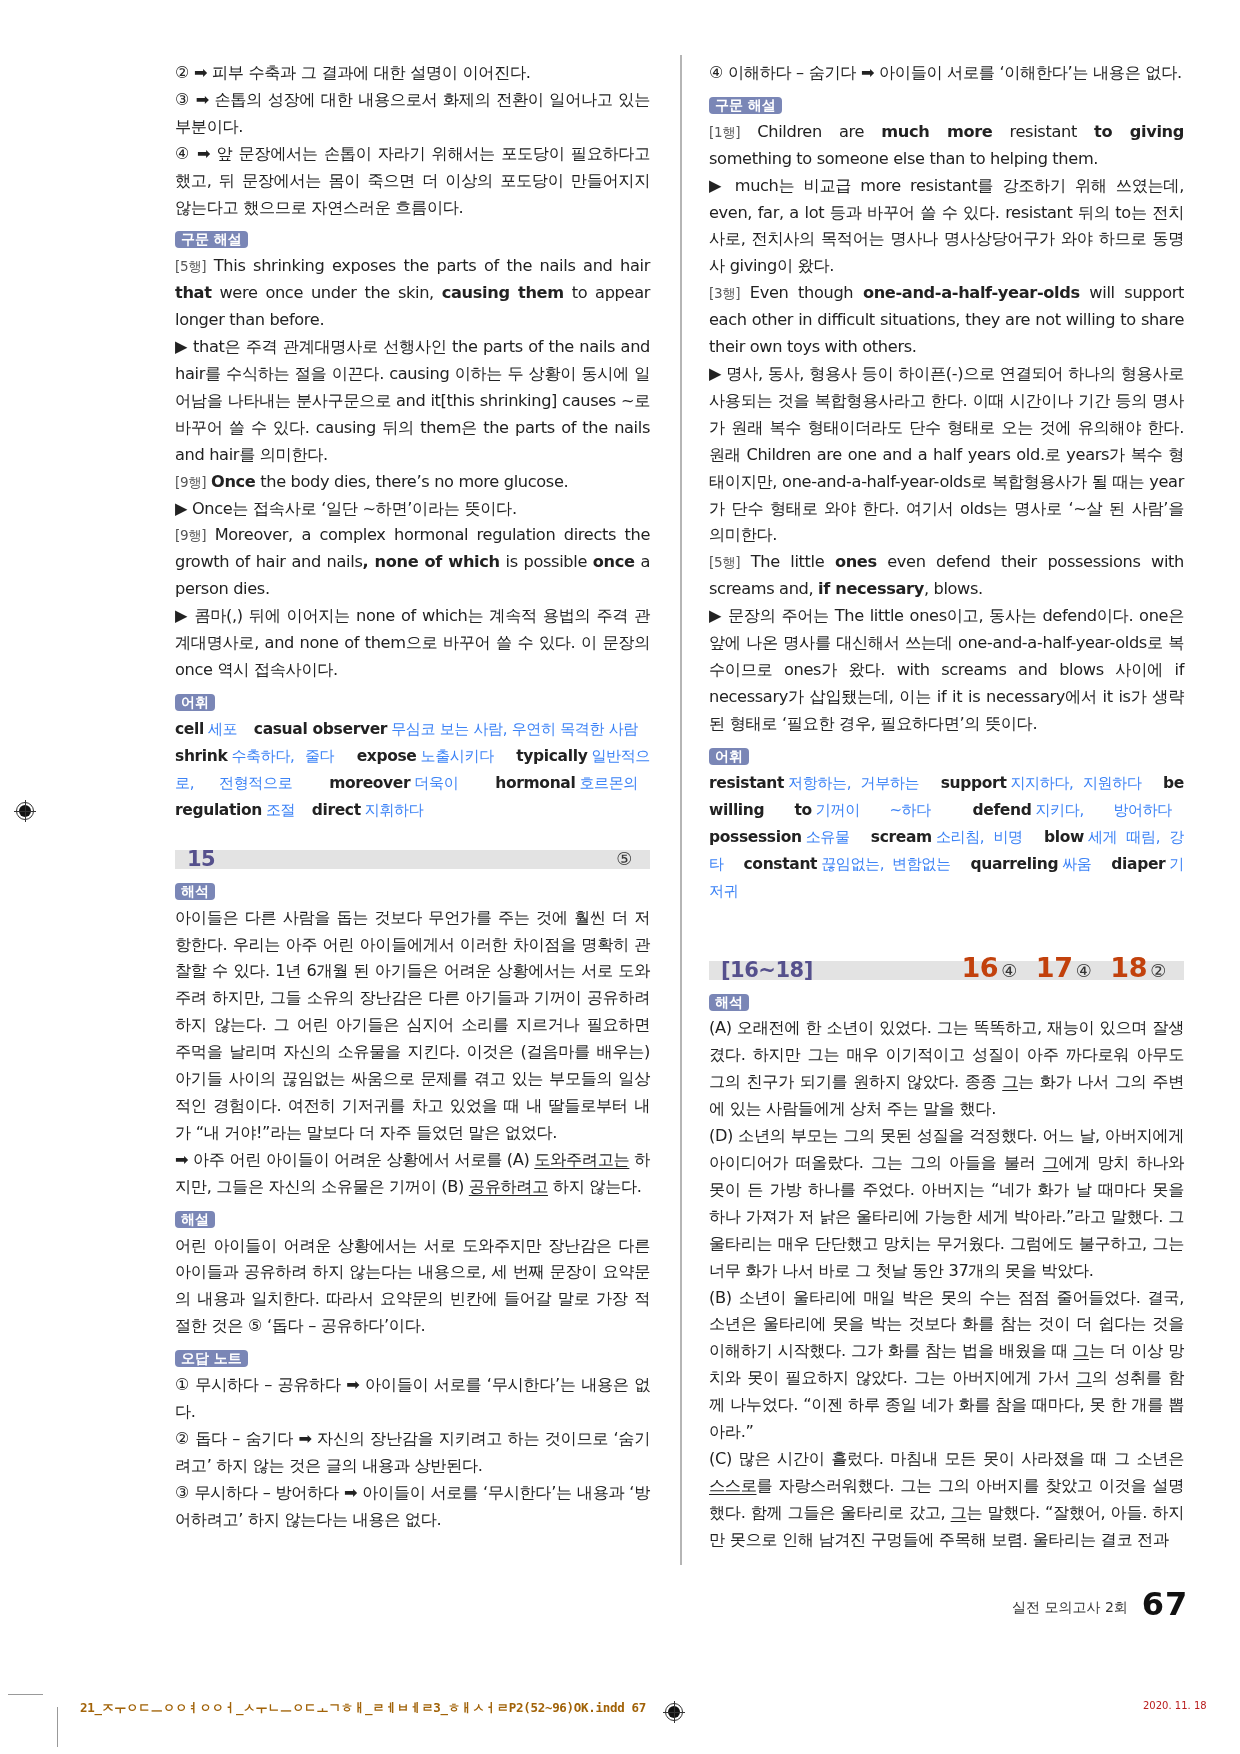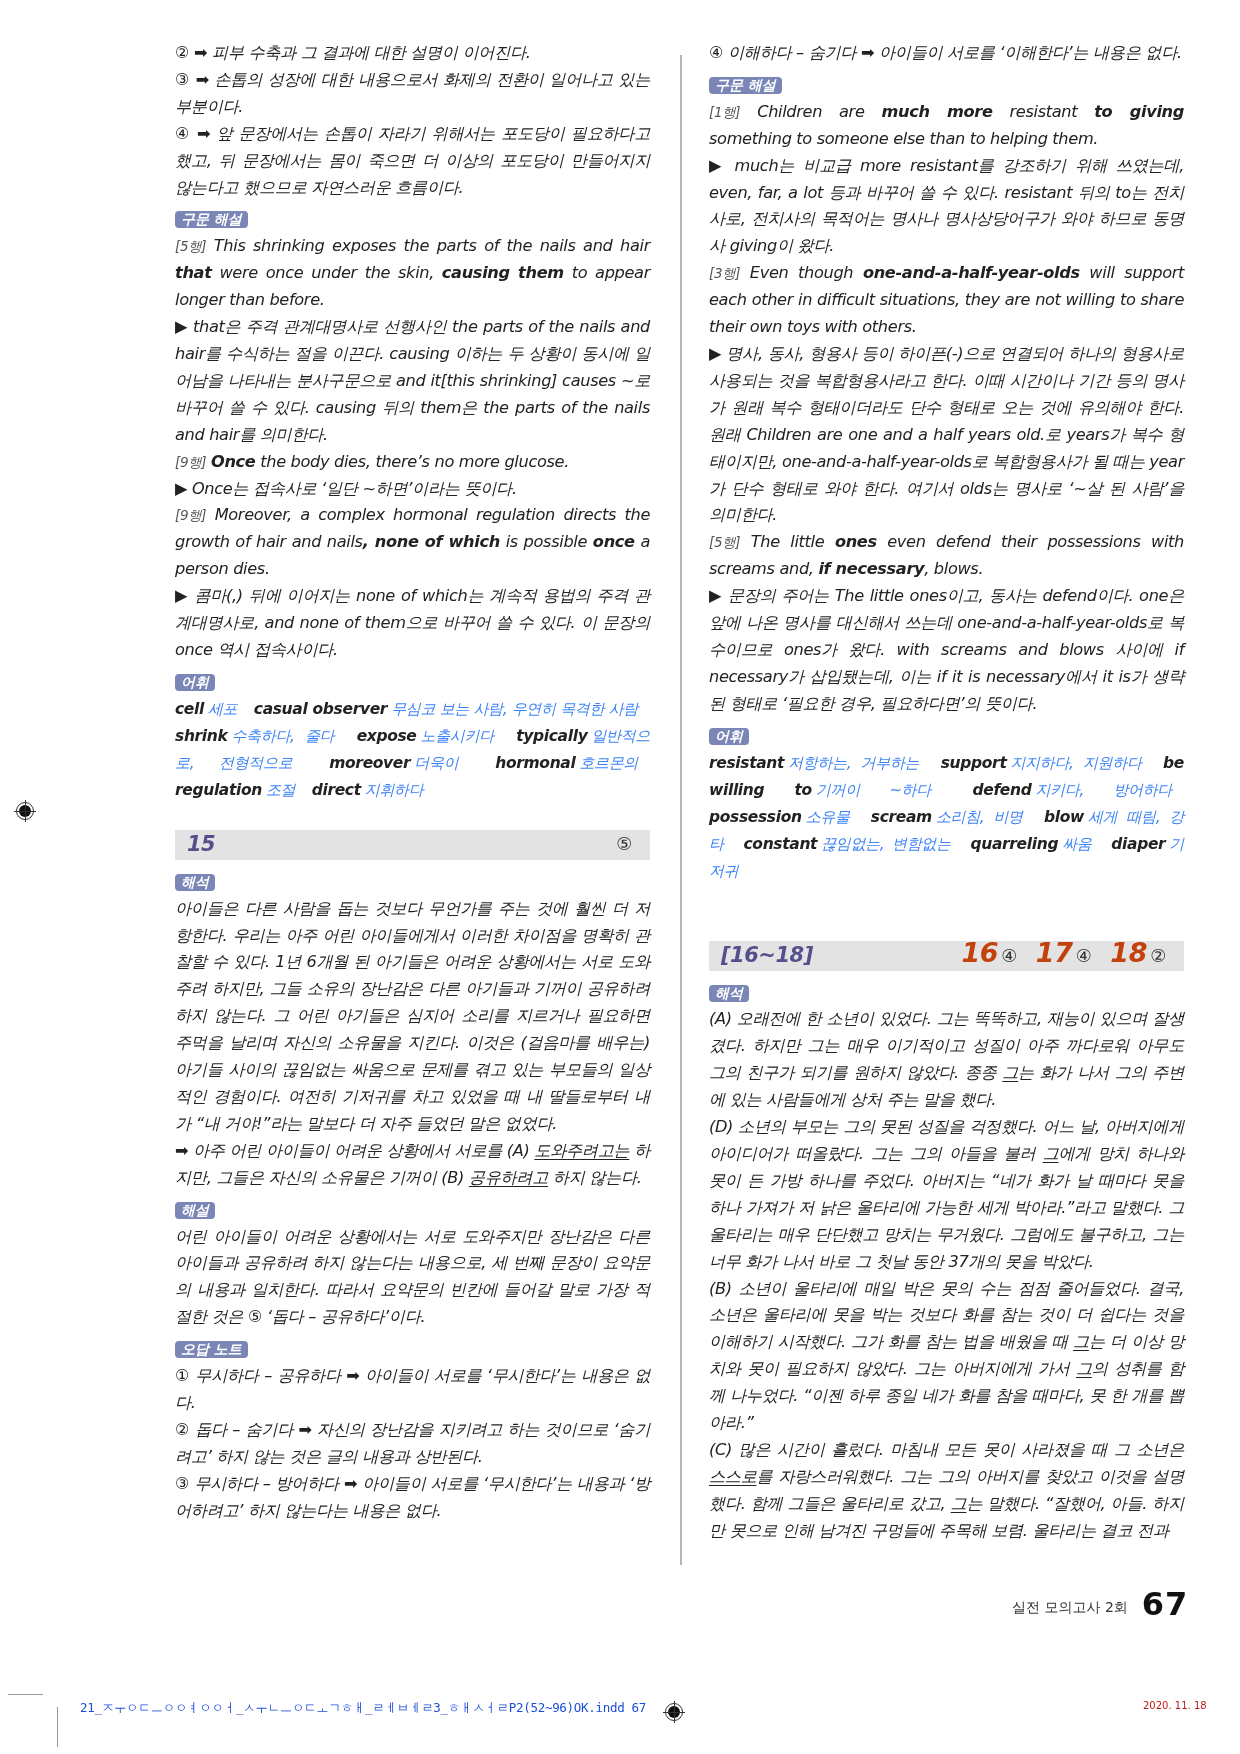--- a/index.html
+++ b/index.html
@@ -1,38 +1,38 @@
 <!DOCTYPE html>
 <html><head>
 <meta charset="utf-8">
 <style>
   * { box-sizing: border-box; margin: 0; padding: 0; }
   html, body { width: 1240px; height: 1754px; background: #ffffff; overflow: hidden; }
   body { position: relative; font-family: "DejaVu Sans", "Liberation Sans", sans-serif; color: #222; }
-  .col { position: absolute; top: 40px; font-size: 16.2px; line-height: 26.9px; letter-spacing: -0.35px; font-style: italic; }
+  .col { position: absolute; top: 60px; font-size: 16.2px; line-height: 26.9px; letter-spacing: -0.35px; }
   .col-left { left: 175px; width: 475px; }
   .col-right { left: 709px; width: 475px; }
   .divider { position: absolute; left: 680px; top: 55px; width: 2px; height: 1510px; background: #b5b5b5; }
   .p { text-align: justify; }
   .tag { display: inline-block; background: #7a86b6; color: #fff; font-size: 14px; line-height: 17px; padding: 0 6px; border-radius: 4px; margin: 10px 0 4px 0; letter-spacing: 0; font-weight: bold; }
   .ref { font-size: 13.5px; color: #555; }
   .b { font-weight: bold; }
   .u { text-decoration: underline; text-underline-offset: 3px; }
   .vocab { font-size: 15px; line-height: 27px; }
   .vocab .w { font-weight: bold; font-size: 15.5px; margin-right: 4px; }
   .vocab .m { font-size: 15px; margin-right: 12px; color: #3b82f6; }
-  .qbar { background: #e3e3e3; height: 30px; display: flex; align-items: center; justify-content: space-between; padding: 0 18px 0 12px; margin-top: 26px; margin-bottom: 4px; }
+  .qbar { background: #e3e3e3; height: 19px; display: flex; align-items: center; justify-content: space-between; padding: 0 18px 0 12px; margin-top: 26px; margin-bottom: 4px; }
   .qbar .num { color: #55508c; font-weight: bold; font-size: 21px; letter-spacing: -0.5px; }
   .qbar .ans { font-size: 18px; color: #333; }
   .qbar .anslist span.n { color: #c2410c; font-weight: bold; font-size: 27px; margin-left: 14px; }
   .qbar .anslist span.c { color: #333; font-size: 18px; margin-left: 3px; }
   .footer-right { position: absolute; left: 1012px; top: 1588px; display: flex; align-items: flex-end; }
   .footer-right .lbl { font-size: 14px; color: #333; margin-right: 14px; margin-bottom: 3px; }
   .footer-right .pg { font-size: 32px; font-weight: bold; color: #111; line-height: 32px; letter-spacing: 1px; }
-  .slug { position: absolute; left: 80px; top: 1700px; font-size: 12.5px; color: #1d4ed8; font-family: "DejaVu Sans Mono", monospace; letter-spacing: -0.3px; }
+  .slug { position: absolute; left: 80px; top: 1700px; font-size: 12.5px; color: #a16207; font-family: "DejaVu Sans Mono", monospace; letter-spacing: -0.3px; font-weight: bold; }
   .slug-date { position: absolute; left: 1143px; top: 1700px; font-size: 10px; color: #b91c1c; }
   .cut-v { position: absolute; left: 57px; top: 1707px; width: 1px; height: 40px; background: #999; }
   .cut-h { position: absolute; left: 8px; top: 1694px; width: 35px; height: 1px; background: #999; }
   .reg { position: absolute; width: 22px; height: 22px; }
   .reg .ring { position: absolute; left: 2px; top: 2px; width: 18px; height: 18px; border: 1px solid #333; border-radius: 50%; }
   .reg .dot { position: absolute; left: 5px; top: 5px; width: 12px; height: 12px; background: #111; border-radius: 50%; }
   .reg .hl { position: absolute; left: 0; top: 10.5px; width: 22px; height: 1px; background: #333; }
   .reg .vl { position: absolute; left: 10.5px; top: 0; width: 1px; height: 22px; background: #333; }
 </style>
 </head>

